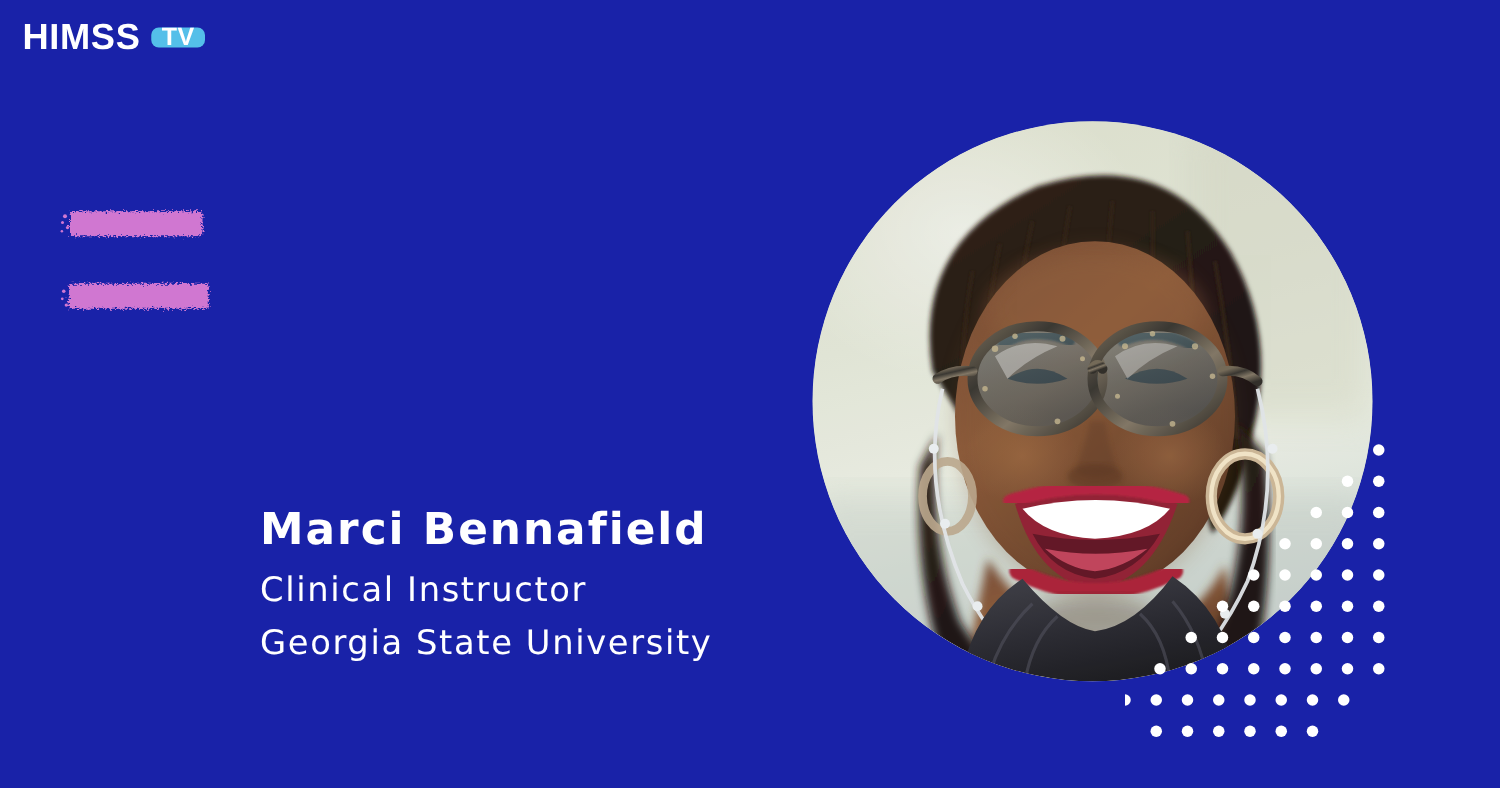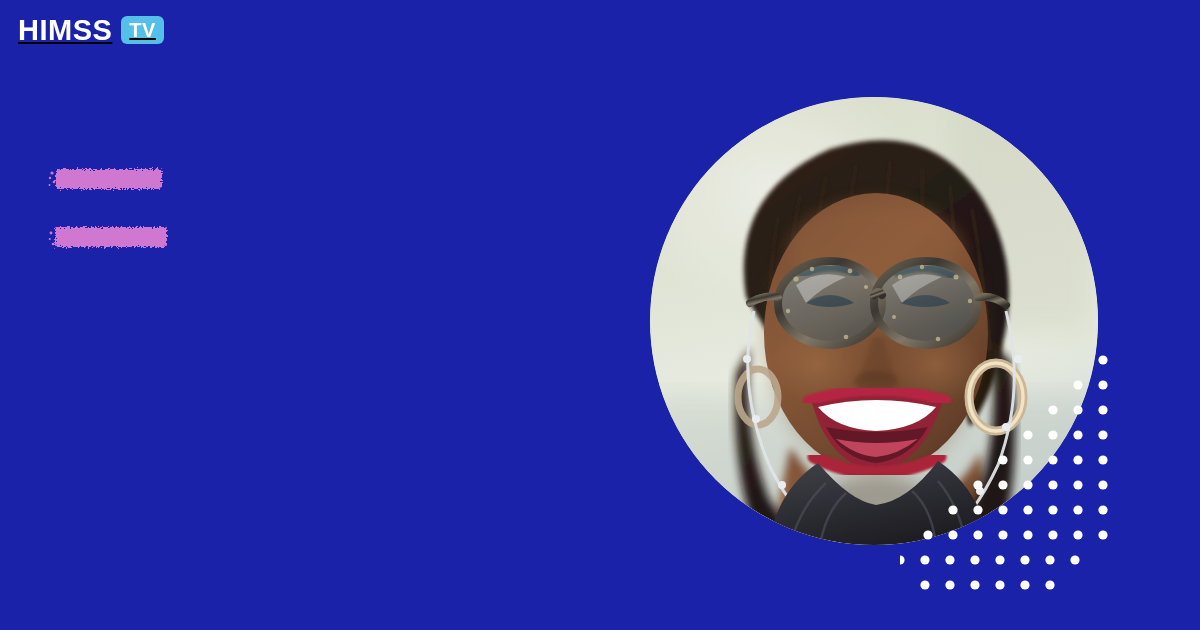--- a/index.html
+++ b/index.html
@@ -26,39 +26,38 @@
 
   
   #logo {
     position: absolute;
     left: 18px;
     top: 12px;
     display: flex;
     align-items: center;
     gap: 9px;
     height: 36px;
-    text-decoration: underline;
   }
   #logo-wordmark {
     color: #ffffff;
     font-family: "Liberation Sans", sans-serif;
     font-weight: 700;
     font-size: 29px;
     letter-spacing: 0.5px;
     line-height: 1;
   }
   #logo-tv-badge {
     background: #54bfe9;
     border-radius: 6px;
     padding: 3px 8px 4px 8px;
     display: flex;
     align-items: center;
     justify-content: center;
     min-width: 42px;
-    height: 28px;
+    height: 16px;
   }
   #logo-tv-text {
     color: #ffffff;
     font-weight: 700;
     font-size: 20px;
     letter-spacing: 0.5px;
     line-height: 1;
   }
 
   
@@ -176,20 +175,25 @@
       <g filter="url(#rough2)">
         <rect x="7" y="3" width="112" height="20" rx="3" fill="#d077d1"></rect>
       </g>
       <circle cx="3" cy="9" r="1.4" fill="#d077d1"></circle>
       <circle cx="1.8" cy="15" r="1.1" fill="#d077d1"></circle>
       <circle cx="5" cy="20" r="1.3" fill="#d077d1"></circle>
     </svg>
   </div>
 
 
+  <div id="speaker-block">
+    <div id="speaker-name">Marci Bennafield</div>
+    <div id="speaker-role">Clinical Instructor</div>
+    <div id="speaker-org">Georgia State University</div>
+  </div>
 
   <div id="speaker-photo">
     <svg viewBox="0 0 448 448" xmlns="http://www.w3.org/2000/svg">
       <defs>
         <clipPath id="circClip">
             <circle cx="224" cy="224" r="224"></circle>
           </clipPath>
 
         <linearGradient id="bgWall" x1="0" y1="0" x2="0.25" y2="1">
           <stop offset="0%" stop-color="#d9dcc9"></stop>

